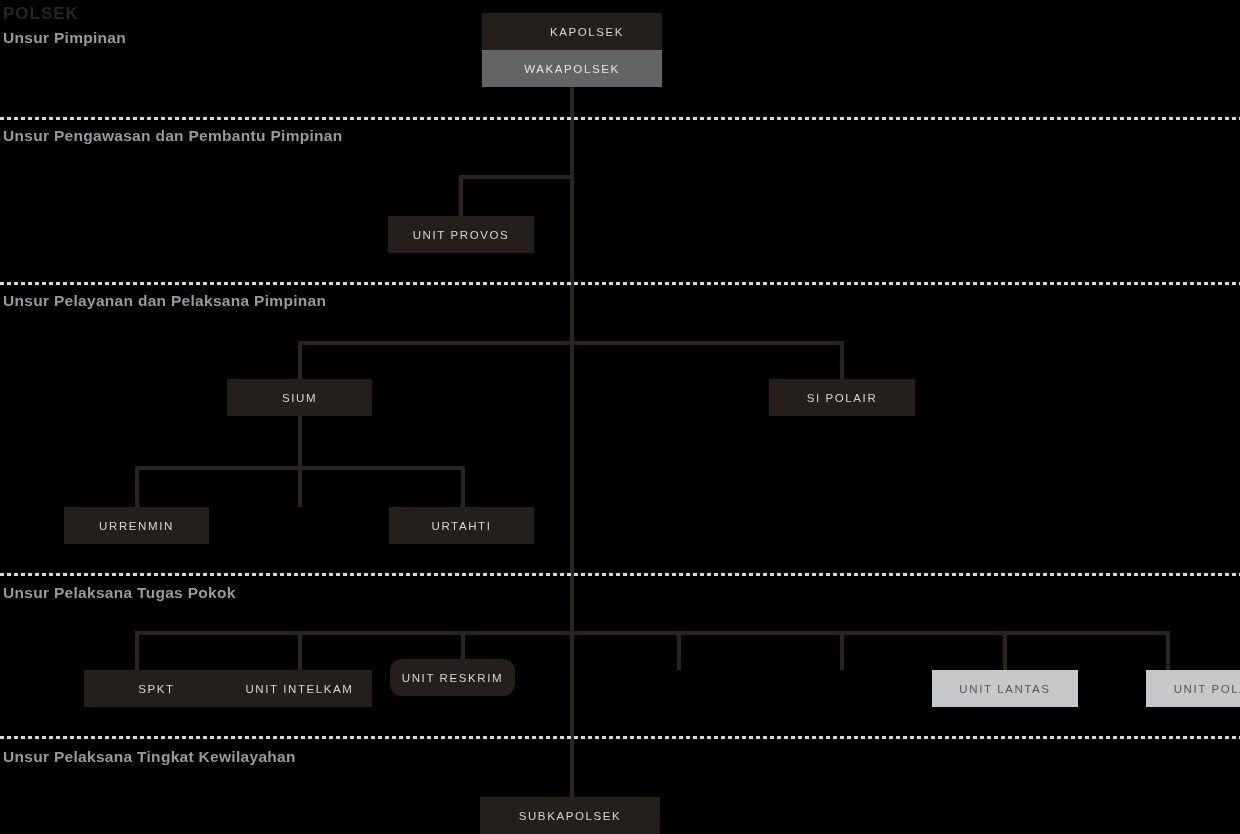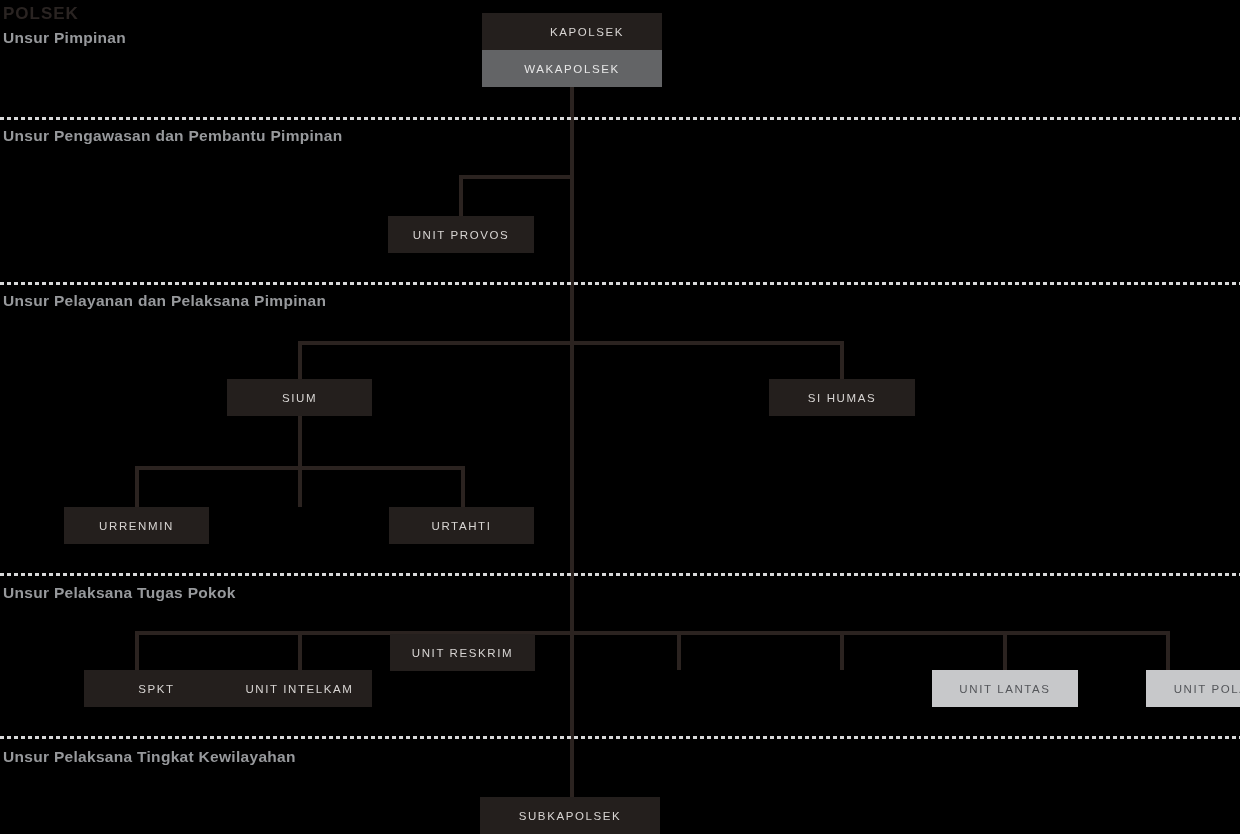--- a/index.html
+++ b/index.html
@@ -87,21 +87,21 @@
   .n-kapolsek{left:482px;top:13px;width:180px;padding-left:30px;}
   .n-wakapolsek{left:482px;top:50px;width:180px;}
   .n-provos{left:388px;top:216px;width:146px;}
   .n-sium{left:227px;top:379px;width:145px;}
   .n-humas{left:769px;top:379px;width:146px;}
   .n-urrenmin{left:64px;top:507px;width:145px;}
   .n-urtaud{left:227px;top:507px;width:145px;}
   .n-urtahti{left:389px;top:507px;width:145px;}
   .n-spkt{left:64px;top:670px;width:145px;margin-left:20px;}
   .n-intelkam{left:227px;top:670px;width:145px;}
-  .n-reskrim{left:390px;top:634px;width:145px;}
+  .n-reskrim{left:390px;top:659px;width:125px;border-radius:12px;}
   .n-binmas{left:606px;top:670px;width:145px;}
   .n-sabhara{left:769px;top:670px;width:145px;}
   .n-lantas{left:932px;top:670px;width:146px;}
   .n-polair{left:1146px;top:670px;width:145px;}
   .n-subkapolsek{left:480px;top:797px;width:180px;}
 </style>
 </head>
 <body>
 
 <div class="canvas">
@@ -135,21 +135,21 @@
   <div class="line l-reskrim-drop"></div>
   <div class="line l-binmas-drop"></div>
   <div class="line l-sabhara-drop"></div>
   <div class="line l-lantas-drop"></div>
   <div class="line l-polair-drop"></div>
 
   <div class="node dark n-kapolsek">KAPOLSEK</div>
   <div class="node gray n-wakapolsek">WAKAPOLSEK</div>
   <div class="node dark n-provos">UNIT PROVOS</div>
   <div class="node dark n-sium">SIUM</div>
-  <div class="node dark n-humas">SI HUMAS</div>
+  <div class="node dark n-humas">SI POLAIR</div>
   <div class="node dark n-urrenmin">URRENMIN</div>
   <div class="node dark n-urtahti">URTAHTI</div>
   <div class="node dark n-spkt">SPKT</div>
   <div class="node dark n-intelkam">UNIT INTELKAM</div>
   <div class="node dark n-reskrim">UNIT RESKRIM</div>
   <div class="node light n-lantas">UNIT LANTAS</div>
   <div class="node light n-polair">UNIT POLAIR</div>
   <div class="node dark n-subkapolsek">SUBKAPOLSEK</div>
 
 </div>

